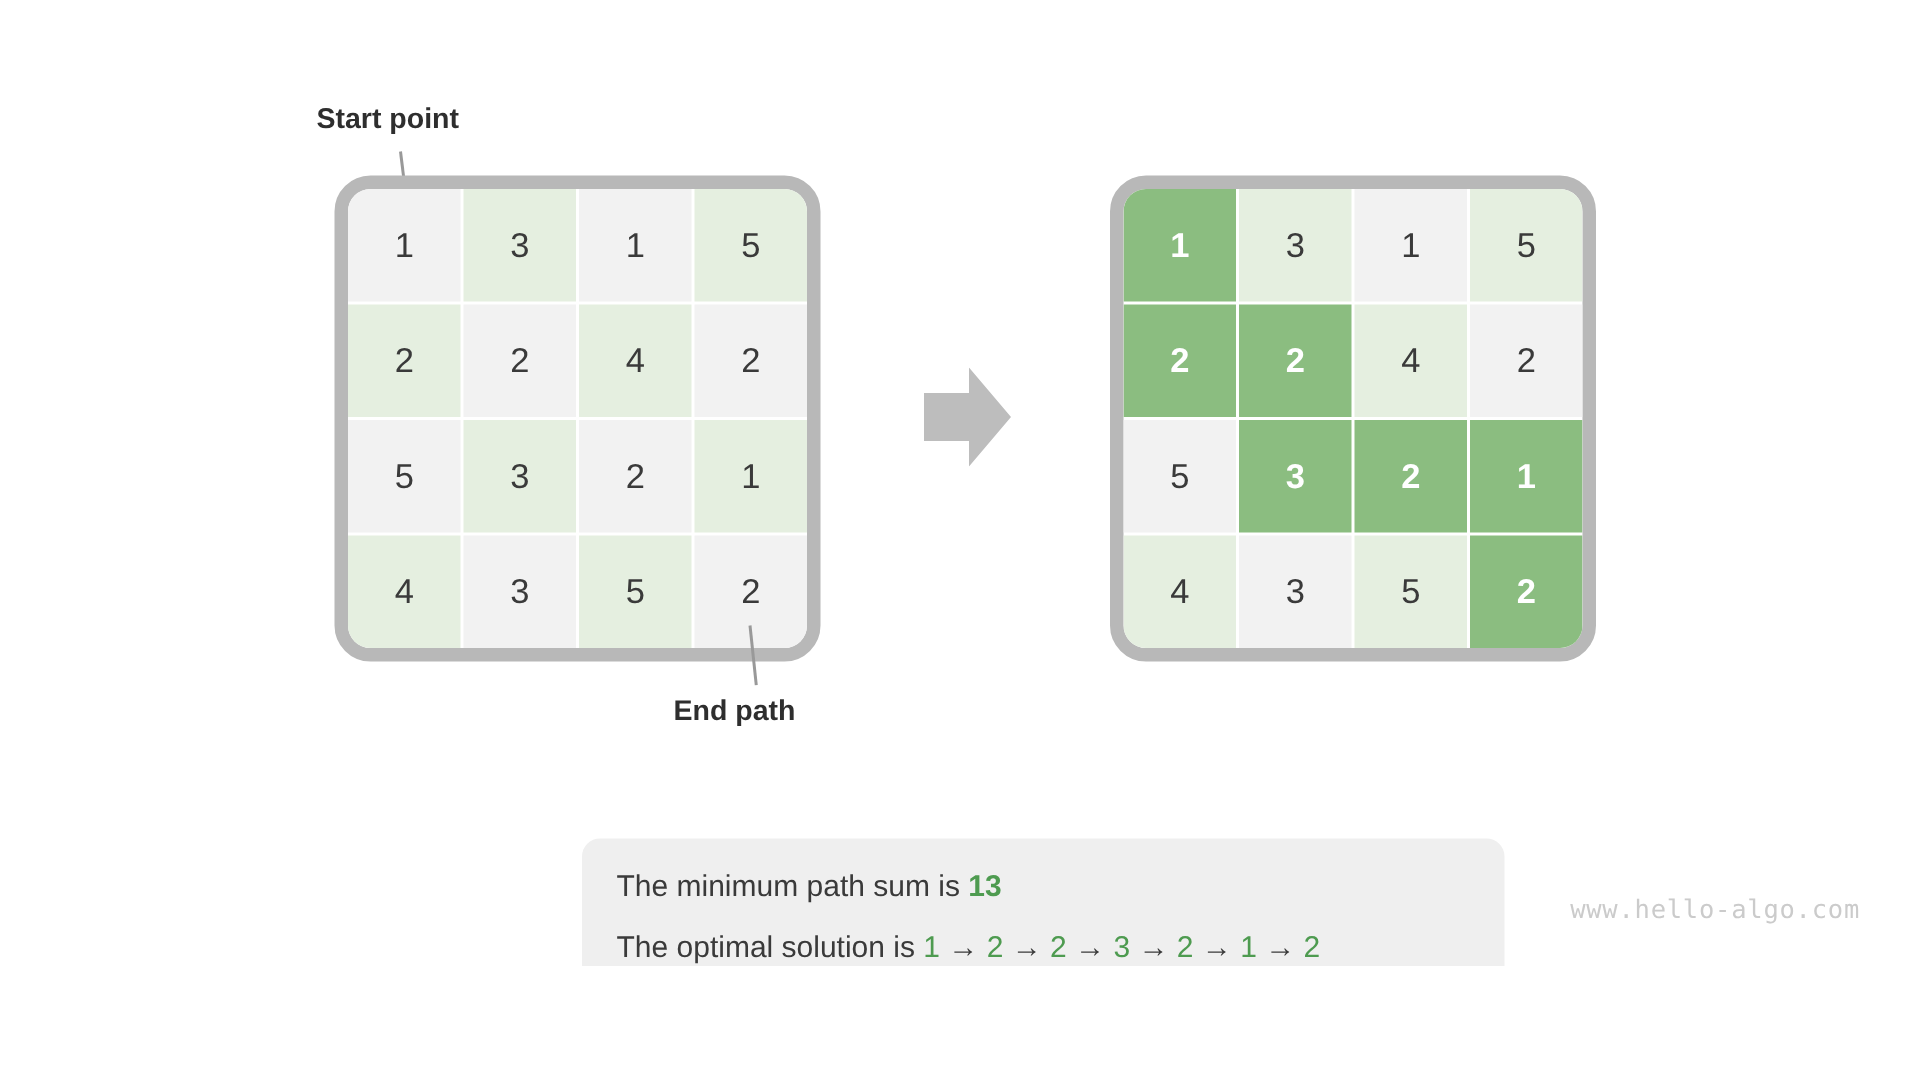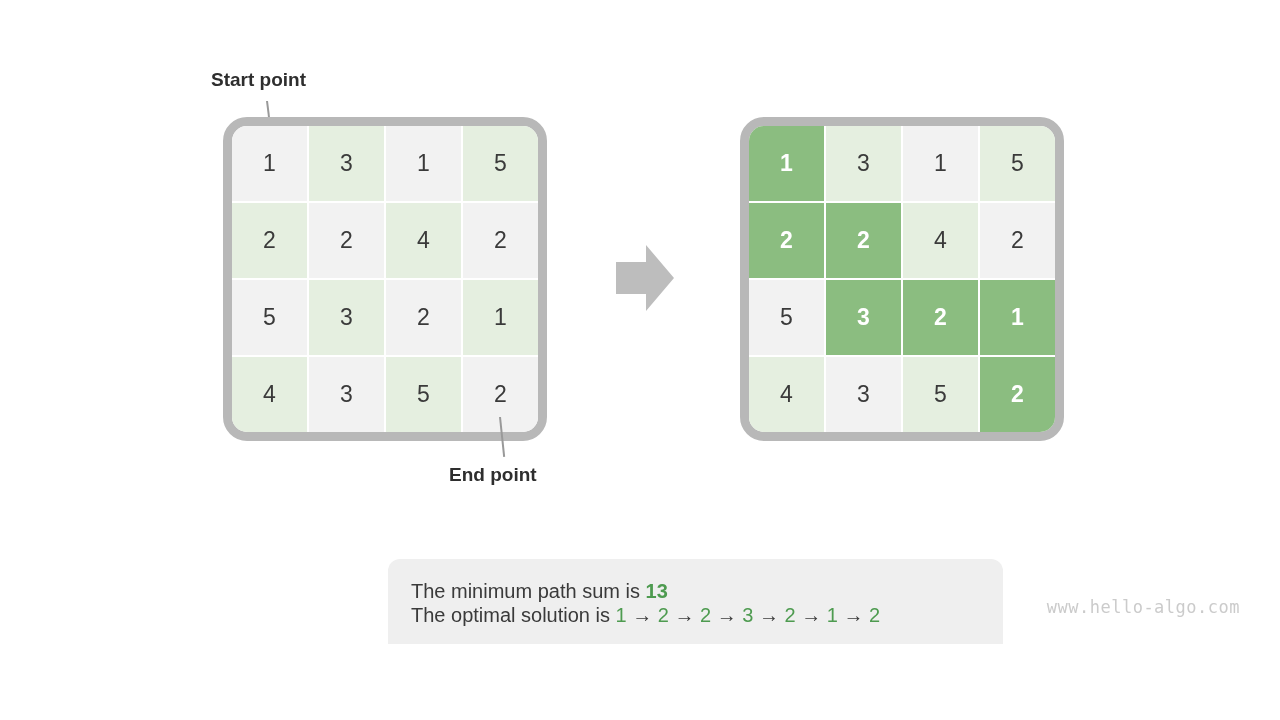--- a/index.html
+++ b/index.html
@@ -85,21 +85,21 @@
     top: 559px;
     width: 615px;
     height: 102px;
     background: var(--box-bg);
     border-radius: 12px;
     padding: 20px 23px;
     font-size: 20px;
     color: var(--text-dark);
   }
   .summary-line { line-height: 24px; white-space: nowrap; }
-  .summary-line + .summary-line { }
+  .summary-line + .summary-line { margin-top: 17px; }
   .green-val { color: var(--text-green); }
   .bold { font-weight: bold; }
   .path-sep { color: var(--text-dark); }
   .watermark {
     position: absolute;
     right: 40px;
     bottom: 27px;
     font-family: "DejaVu Sans Mono", "Liberation Mono", monospace;
     font-size: 17px;
     color: var(--watermark-gray);
@@ -152,21 +152,21 @@
       <div class="cell path">2</div>
       <div class="cell path">1</div>
       <div class="cell green">4</div>
       <div class="cell gray">3</div>
       <div class="cell green">5</div>
       <div class="cell path">2</div>
     </div>
 
   <div class="leader leader-end"></div>
 
-  <div class="point-label end-label">End point</div>
+  <div class="point-label end-label">End path</div>
 
   <div class="summary-box">
     <div class="summary-line">
       <span>The minimum path sum is </span><span class="green-val bold">13</span>
     </div>
     <div class="summary-line">
       <span>The optimal solution is </span><span id="solution-path"><span class="green-val">1</span><span class="path-sep"> → </span><span class="green-val">2</span><span class="path-sep"> → </span><span class="green-val">2</span><span class="path-sep"> → </span><span class="green-val">3</span><span class="path-sep"> → </span><span class="green-val">2</span><span class="path-sep"> → </span><span class="green-val">1</span><span class="path-sep"> → </span><span class="green-val">2</span></span>
     </div>
   </div>
 

